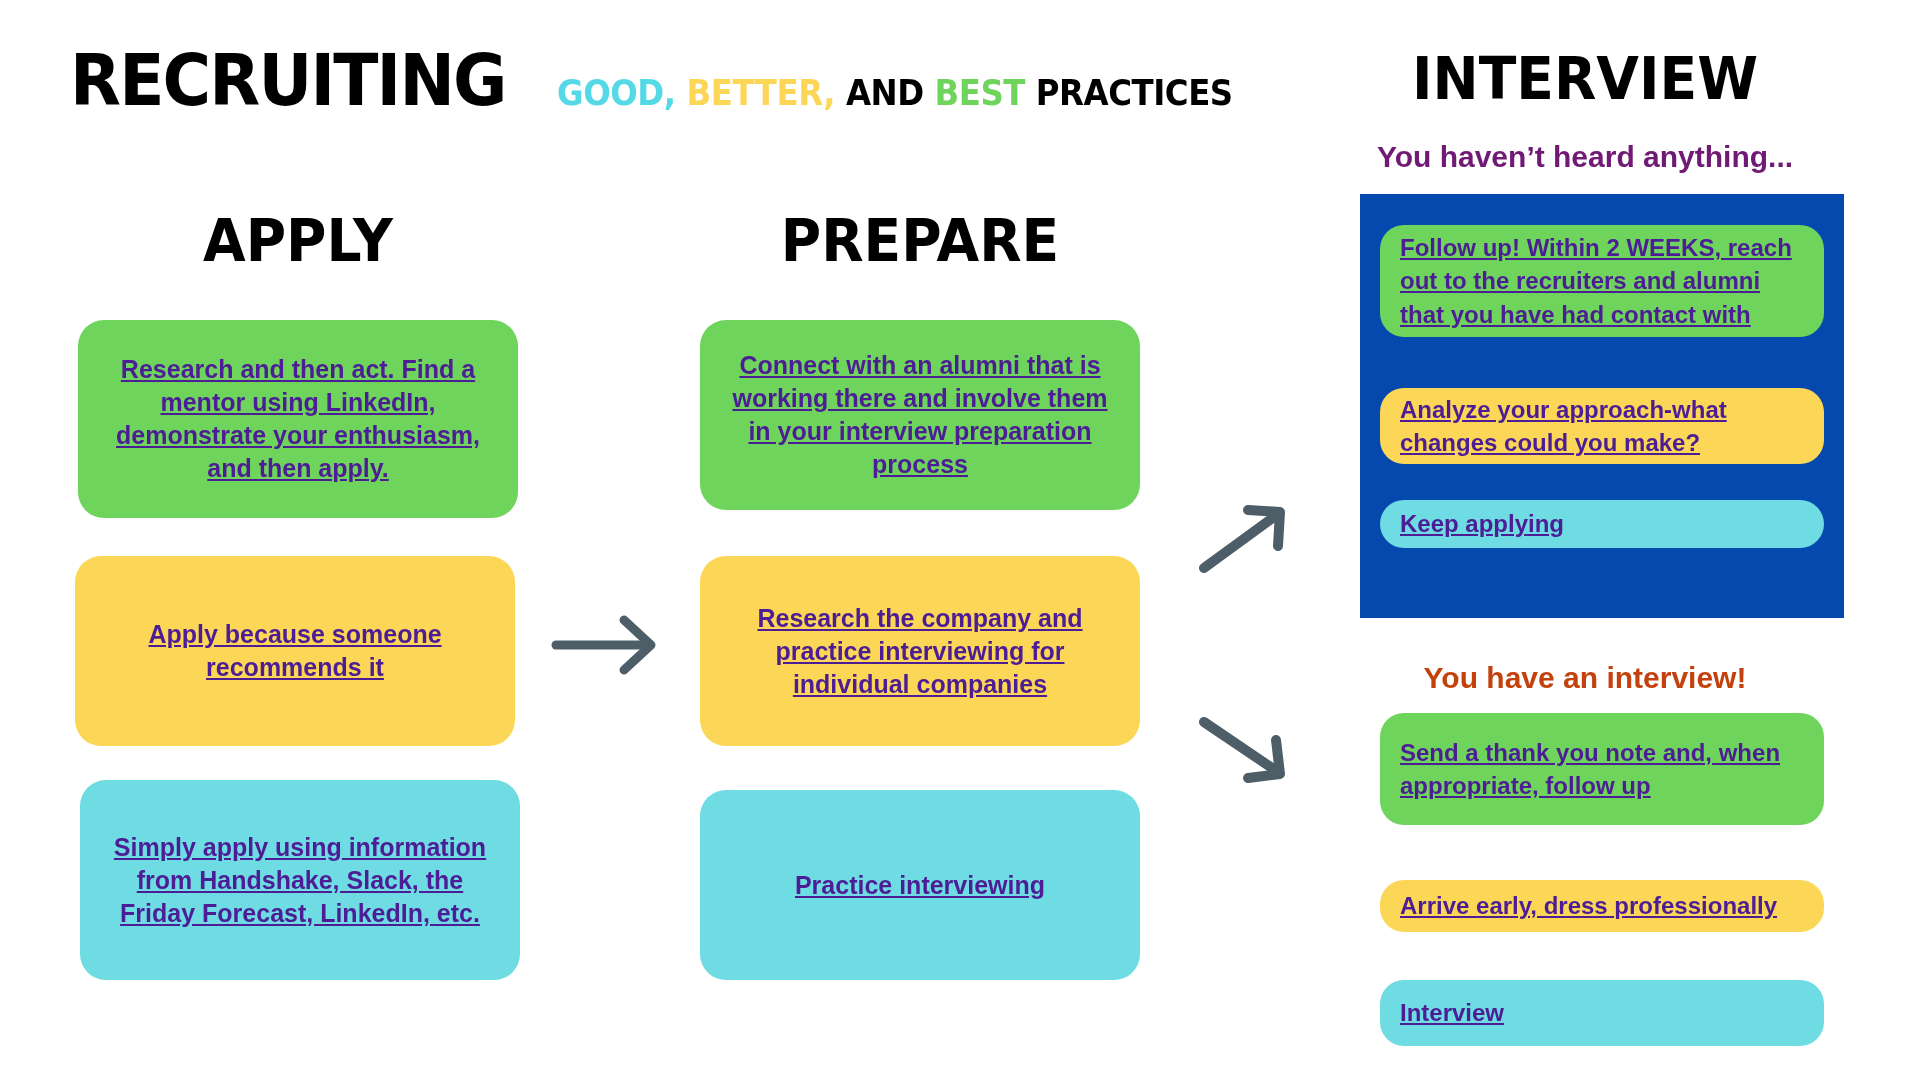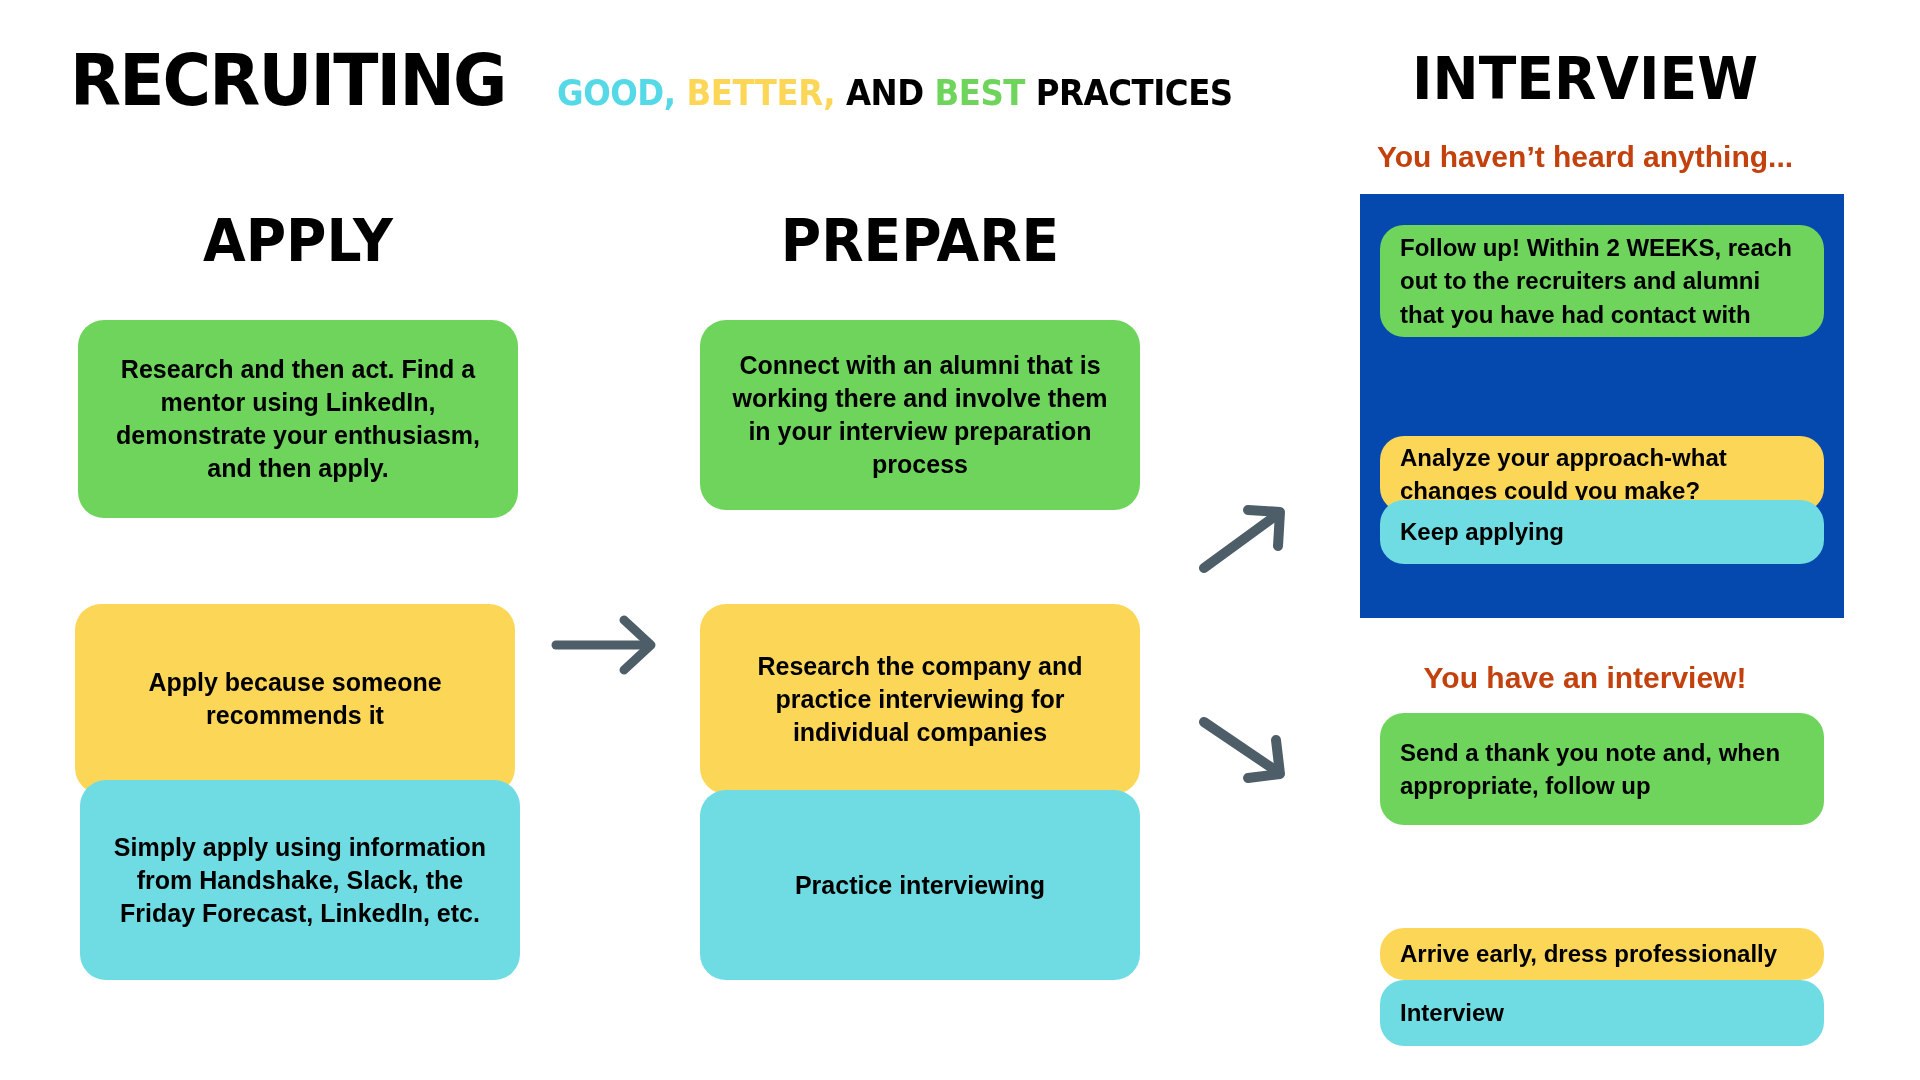--- a/index.html
+++ b/index.html
@@ -84,25 +84,26 @@
     border-radius: 26px;
     box-sizing: border-box;
     display: flex;
     align-items: center;
     justify-content: center;
     text-align: center;
     font-family: "Liberation Sans", sans-serif;
     font-weight: bold;
     font-size: 25px;
     line-height: 1.32;
-    color: #000000;
+    color: #4c1d95;
     padding: 14px 26px;
+    text-decoration: underline;
   }
   .c-green  { background: #6ED45C; }
-  .c-yellow { background: #FCD757; margin-top: 48px; }
+  .c-yellow { background: #FCD757; }
   .c-cyan   { background: #6EDCE2; }
 
   
   .col-card { width: 440px; }
   #apply-card-1   { left: 78px;  top: 320px; height: 198px; }
   #apply-card-2   { left: 75px;  top: 556px; height: 190px; }
   #apply-card-3   { left: 80px;  top: 780px; height: 200px; }
   #prepare-card-1 { left: 700px; top: 320px; height: 190px; }
   #prepare-card-2 { left: 700px; top: 556px; height: 190px; }
   #prepare-card-3 { left: 700px; top: 790px; height: 190px; }
@@ -116,21 +117,21 @@
     height: 424px;
     background: #0549AE;
   }
   #subtitle-no-response {
     position: absolute;
     left: 1350px; top: 142px; width: 470px;
     text-align: center;
     font-family: "Liberation Sans", sans-serif;
     font-weight: bold;
     font-size: 30px;
-    color: #c2410c;
+    color: #701a75;
     line-height: 1;
   }
   #subtitle-have-interview {
     position: absolute;
     left: 1350px; top: 663px; width: 470px;
     text-align: center;
     font-family: "Liberation Sans", sans-serif;
     font-weight: bold;
     font-size: 30px;
     color: #c2410c;
@@ -140,21 +141,21 @@
     width: 444px;
     justify-content: flex-start;
     text-align: left;
     font-size: 24px;
     line-height: 1.38;
     padding: 10px 20px;
     border-radius: 24px;
   }
   #noresp-card-1 { left: 1380px; top: 225px; height: 112px; }
   #noresp-card-2 { left: 1380px; top: 388px; height: 76px;  }
-  #noresp-card-3 { left: 1380px; top: 500px; height: 64px;  }
+  #noresp-card-3 { left: 1380px; top: 500px; height: 48px;  }
 
   #hasint-card-1 { left: 1380px; top: 713px; height: 112px; }
   #hasint-card-2 { left: 1380px; top: 880px; height: 52px;  }
   #hasint-card-3 { left: 1380px; top: 980px; height: 66px;  }
 
   
   .arrow-svg { position: absolute; }
   #arrow-apply-prepare  { left: 548px;  top: 600px;  }
   #arrow-prepare-up     { left: 1190px; top: 490px;  }
   #arrow-prepare-down   { left: 1190px; top: 700px;  }

